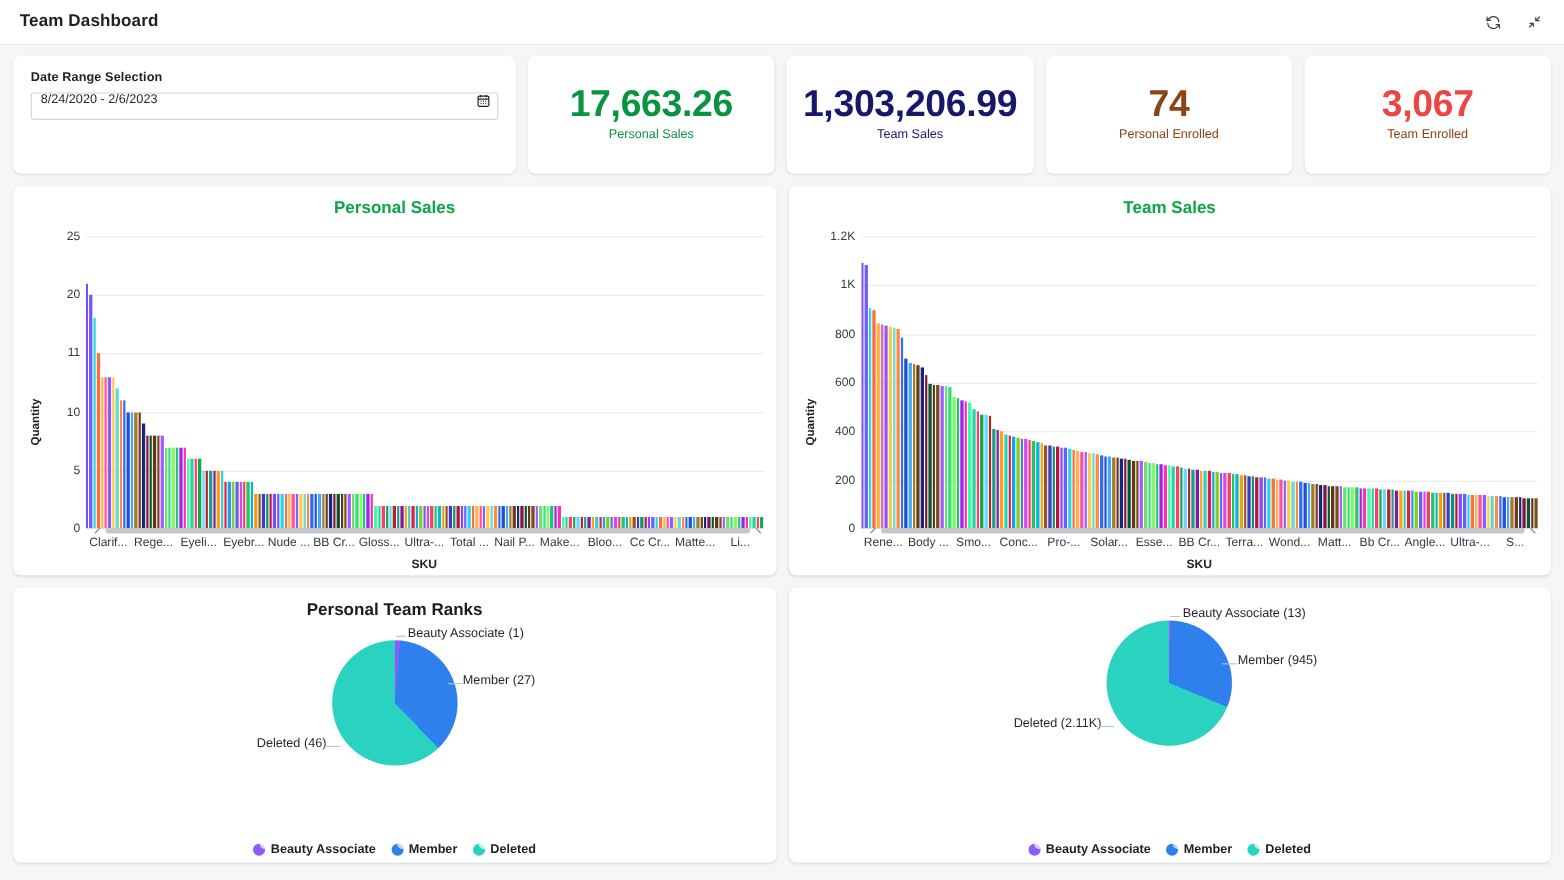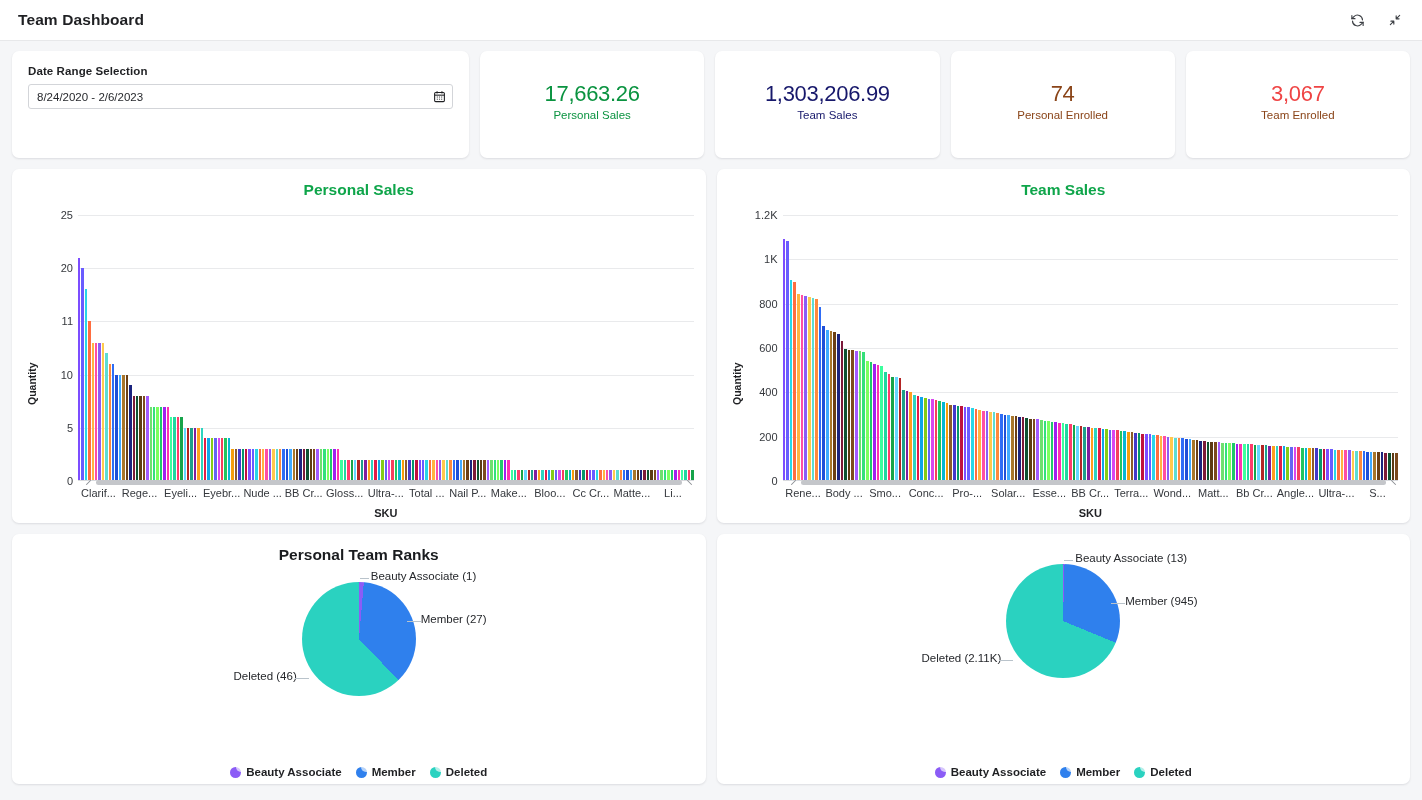--- a/index.html
+++ b/index.html
@@ -35,28 +35,28 @@
     background:#fff; border-radius:7px;
     box-shadow:0 1px 2px rgba(16,24,40,.06), 0 1px 3px rgba(16,24,40,.05);
   }
 
   
   .row-top{ height:107px; }
   .card-date{ width:457px; padding:14px 16px; display:flex; flex-direction:column; }
   .date-label{ font-size:11.5px; font-weight:700; color:#1f2023; margin-bottom:7px; letter-spacing:.1px;}
   .date-input{
     height:25px; border:1px solid #d3d5d9; border-radius:3px;
-    display:flex; align-items:center; padding:0 6px 0 8px;
+    display:flex; align-items:flex-start; padding:0 6px 0 8px;
     background:#fff;
   }
   .date-value{ font-size:11.5px; color:#26282c; flex:1; }
   .cal-icon{ width:13px;height:13px; color:#1f2023; display:flex; }
 
   .kpi{ flex:1; display:flex; flex-direction:column; align-items:center; justify-content:center; padding-bottom:26px;}
-  .kpi-value{ font-size:22px; font-weight:400; letter-spacing:-.3px; line-height:1.12;margin-top:20px; }
+  .kpi-value{ font-size:34px; font-weight:700; letter-spacing:-.3px; line-height:1.12;margin-top:20px; }
   .kpi-label{ font-size:11.5px; margin-top:3px; font-weight:400;}
 
   
   .row-bars{ height:354px; }
   .card-bar{ flex:1; padding:12px 12px 6px 12px; display:flex; flex-direction:column; }
   .chart-title{ text-align:center; font-size:15.5px; font-weight:700; }
   .chart-title.green{ color:#0ea54a; }
   .chart-title.dark{ color:#1a1c1f; }
 
   .plotwrap{ flex:1; display:flex; margin-top:16px; position:relative; }

